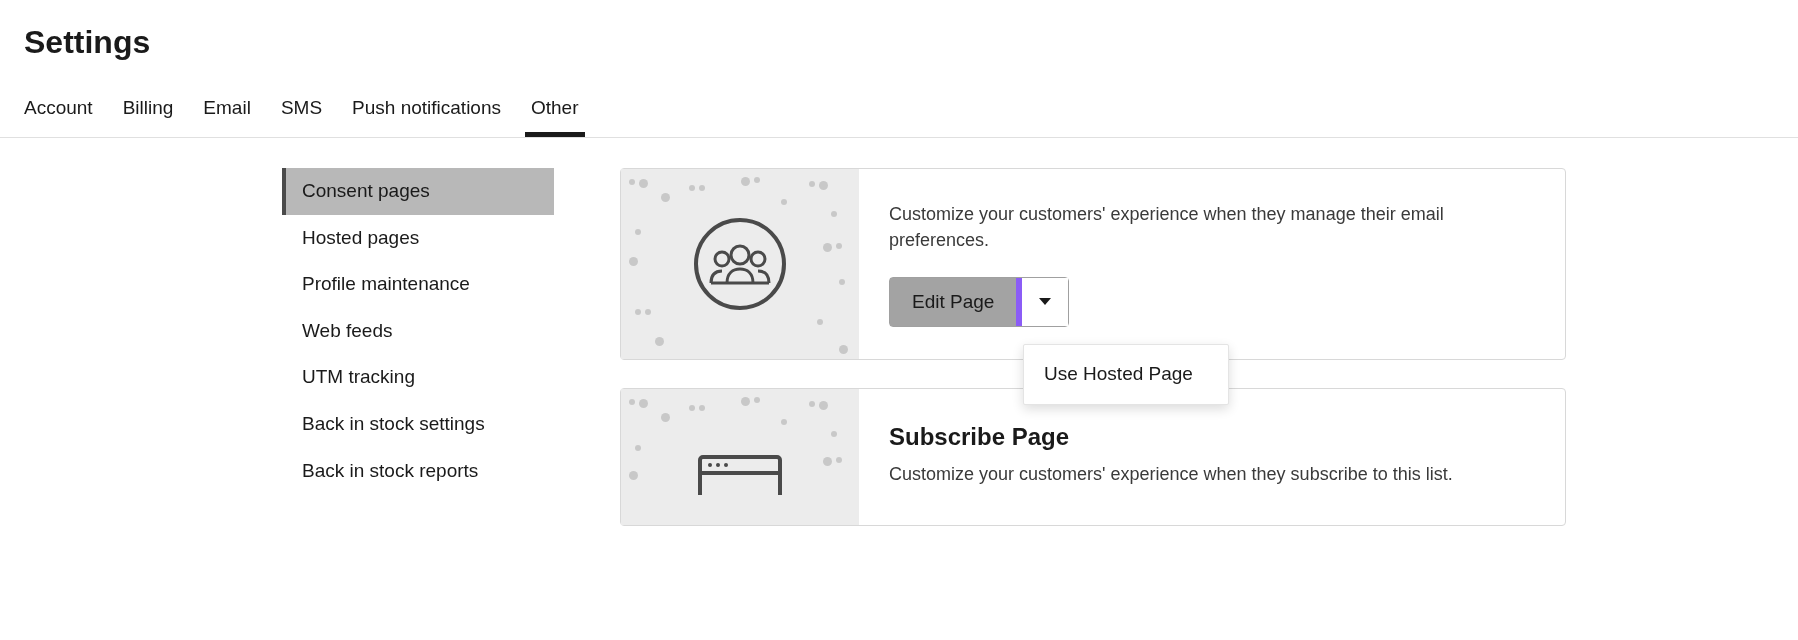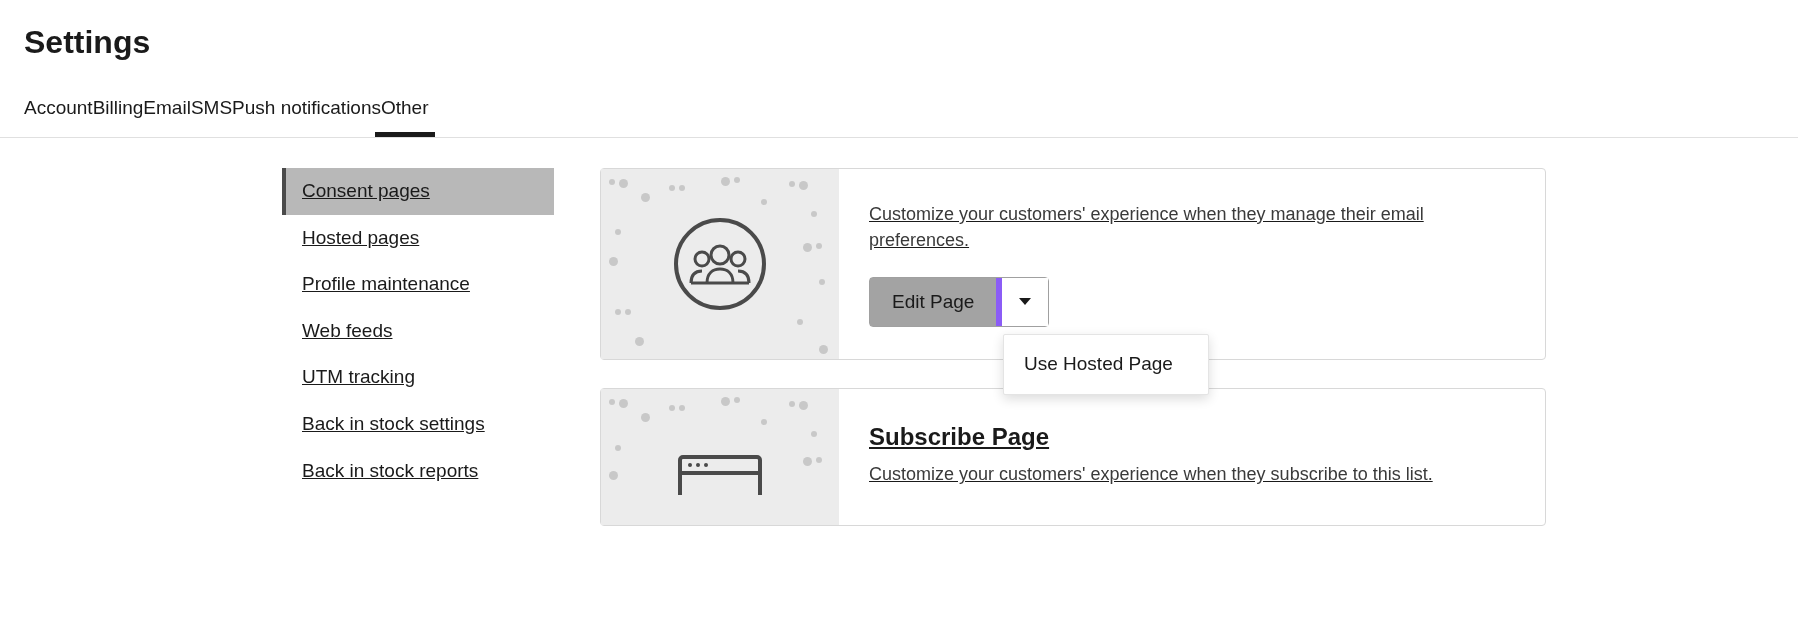--- a/index.html
+++ b/index.html
@@ -17,20 +17,21 @@
       padding: 24px 24px 0 24px;
     }
     .page-title {
       font-size: 32px;
       font-weight: 600;
       color: #1a1a1a;
       margin-bottom: 28px;
     }
     .tabs {
       display: flex;
+      gap: 30px;
       border-bottom: 1px solid #e0e0e0;
       padding: 0 24px;
     }
     .tab {
       font-size: 19px;
       color: #1a1a1a;
       padding: 8px 0 18px 0;
       cursor: pointer;
       position: relative;
     }
@@ -39,22 +40,21 @@
       position: absolute;
       bottom: 0;
       left: -6px;
       right: -6px;
       height: 5px;
       background: #1a1a1a;
     }
     .content {
       display: flex;
       padding: 30px 24px 0 24px;
-      gap: 46px;
-      text-decoration: underline;
+      gap: 66px;
     }
     .sidebar {
       width: 272px;
       margin-left: 258px;
     }
     .sidebar-item {
       font-size: 19px;
       color: #1a1a1a;
       padding: 10px 16px;
       cursor: pointer;
@@ -153,21 +153,21 @@
       background: #ffffff;
       border: none;
       padding: 0 16px;
       cursor: pointer;
       display: flex;
       align-items: center;
       justify-content: center;
     }
     .dropdown-menu {
       position: absolute;
-      top: 56px;
+      top: 66px;
       left: 133px;
       width: 206px;
       background: #ffffff;
       border: 1px solid #e4e4e4;
       border-radius: 2px;
       box-shadow: 0 4px 12px rgba(0,0,0,0.14);
       padding: 16px 20px;
       z-index: 10;
     }
     .dropdown-item {

